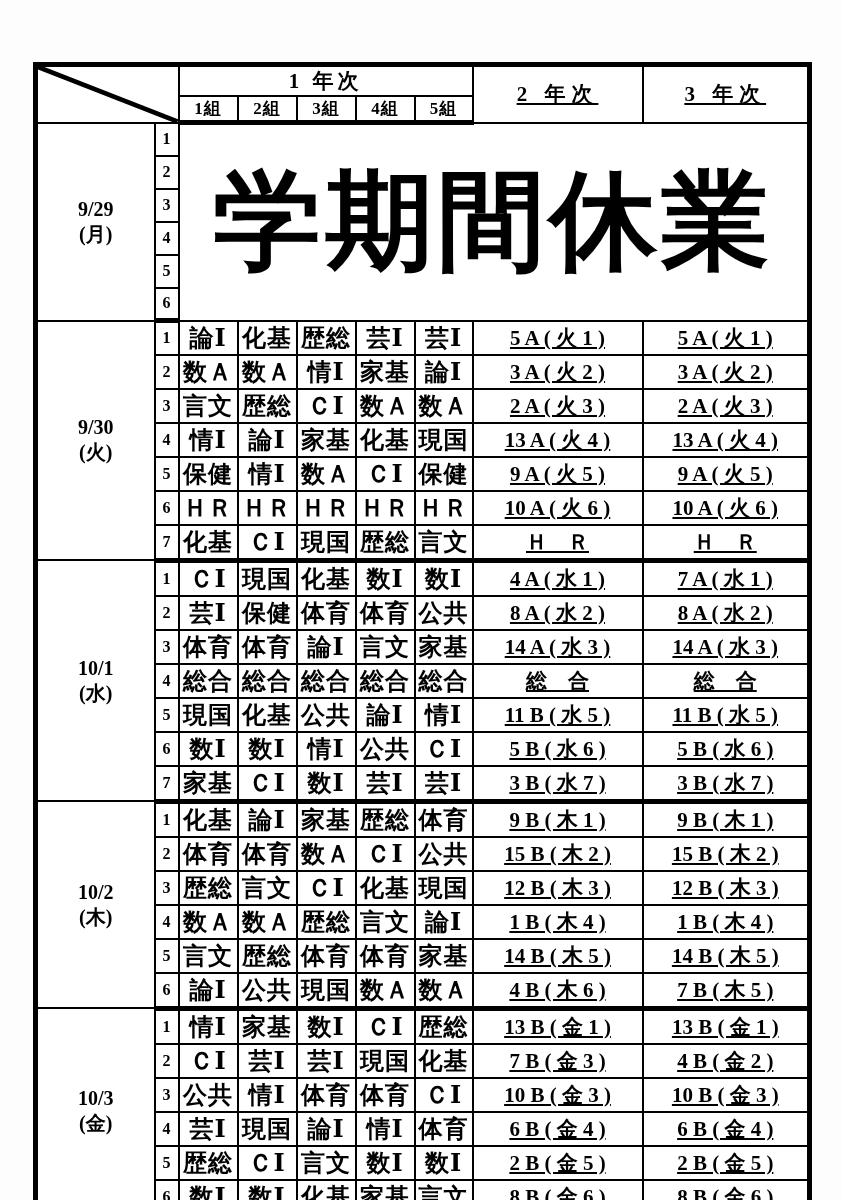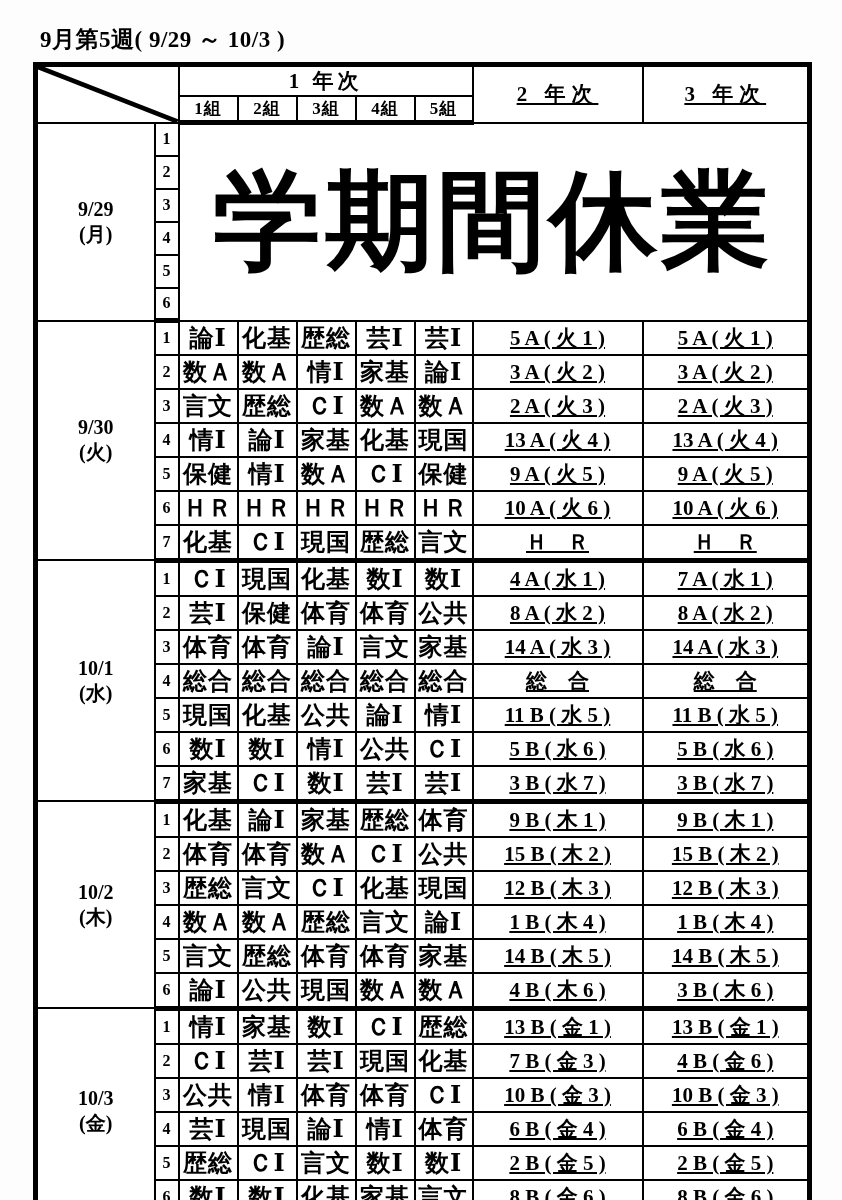--- a/index.html
+++ b/index.html
@@ -46,21 +46,20 @@
   td.ycell{font-size:21px;letter-spacing:0px;}
   td.holiday{
     font-size:108px;letter-spacing:4px;line-height:1;
     font-weight:bold;text-align:center;vertical-align:middle;margin-left:48px;
   }
 </style>
 </head>
 <body>
 
 <div class="page">
-  <div class="title">9月第5週( 9/29 ～ 10/3 )</div>
 
   <table class="tt">
     <colgroup>
       <col style="width:119px">
         <col style="width:24px">
       <col style="width:59px">
         <col style="width:59px">
         <col style="width:59px">
       <col style="width:59px">
         <col style="width:58px">
@@ -313,21 +312,21 @@
           <td class="ycell thickL">14 B ( 木 5 )</td>
         </tr>
         <tr class="gend" style="height: 32px;">
           <td class="pnum thickR">6</td>
           <td class="subj">論Ⅰ</td>
           <td class="subj">公共</td>
           <td class="subj">現国</td>
           <td class="subj">数Ａ</td>
           <td class="subj">数Ａ</td>
           <td class="ycell thickL">4 B ( 木 6 )</td>
-          <td class="ycell thickL">3 B ( 木 6 )</td>
+          <td class="ycell thickL">7 B ( 木 5 )</td>
         </tr>
         <tr style="height: 33px;">
           <td class="daycell gb" rowspan="6">
             <div>10/3</div>
             <div>(金)</div>
           </td>
           <td class="pnum thickR">1</td>
           <td class="subj">情Ⅰ</td>
           <td class="subj">家基</td>
           <td class="subj">数Ⅰ</td>
@@ -337,21 +336,21 @@
           <td class="ycell thickL">13 B ( 金 1 )</td>
         </tr>
         <tr style="height: 33px;">
           <td class="pnum thickR">2</td>
           <td class="subj">ＣⅠ</td>
           <td class="subj">芸Ⅰ</td>
           <td class="subj">芸Ⅰ</td>
           <td class="subj">現国</td>
           <td class="subj">化基</td>
           <td class="ycell thickL">7 B ( 金 3 )</td>
-          <td class="ycell thickL">4 B ( 金 6 )</td>
+          <td class="ycell thickL">4 B ( 金 2 )</td>
         </tr>
         <tr style="height: 33px;">
           <td class="pnum thickR">3</td>
           <td class="subj">公共</td>
           <td class="subj">情Ⅰ</td>
           <td class="subj">体育</td>
           <td class="subj">体育</td>
           <td class="subj">ＣⅠ</td>
           <td class="ycell thickL">10 B ( 金 3 )</td>
           <td class="ycell thickL">10 B ( 金 3 )</td>

